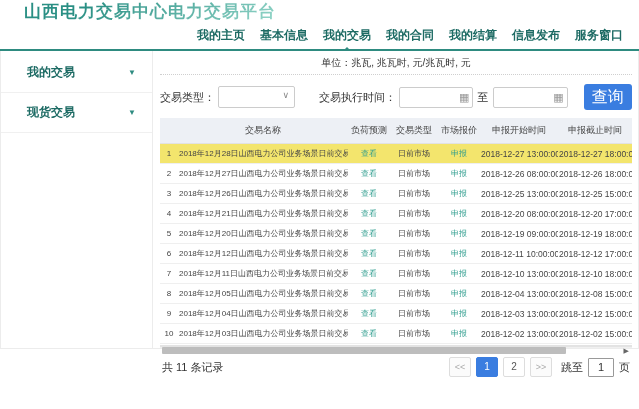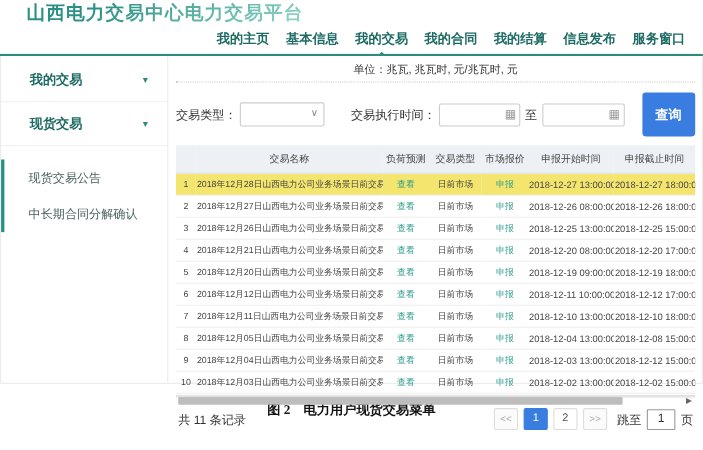--- a/index.html
+++ b/index.html
@@ -39,23 +39,23 @@
   .filter-row { display:flex; align-items:center; padding:9px 0 8px; font-size:11px; color:#333; }
   .flabel { white-space:nowrap; }
   .select-box { position:relative; width:92px; height:22px; margin-left:3px;
     border:1px solid #ccc; border-radius:2px; background:#fff; cursor:pointer; }
   .select-caret { position:absolute; right:5px; top:3px; font-size:9px; color:#888; }
   .time-label { margin-left:24px; }
   .date-input { width:88px; height:21px; margin-left:3px; border:1px solid #ccc; border-radius:2px;
     background:#fff; display:flex; align-items:center; justify-content:flex-end; padding-right:3px; cursor:text; }
   .calendar-icon { font-size:11px; line-height:11px; color:#999; }
   .to-label { margin:0 2px 0 4px; }
-  .search-button { margin-left:16px; width:58px; height:40px; background:#3a7de0; color:#fff;
-    font-size:12px; border:none; border-radius:3px; cursor:pointer;
-    font-family:"Liberation Sans","DejaVu Sans",sans-serif;font-weight:bold; }
+  .search-button { margin-left:16px; width:58px; height:26px; background:#3a7de0; color:#fff;
+    font-size:16px; border:none; border-radius:3px; cursor:pointer;
+    font-family:"Liberation Sans","DejaVu Sans",sans-serif; }
 
   
   table.grid { width:100%; border-collapse:collapse; table-layout:fixed; }
   table.grid th { background:#edf0f5; color:#444; font-size:9px; font-weight:normal;
     padding:6px 1px; border-bottom:1px solid #e2e2e2; white-space:nowrap; }
   table.grid td { font-size:8px; color:#444; padding:4px 1px; border-bottom:1px solid #efefef;
     text-align:center; white-space:nowrap; overflow:hidden; }
   table.grid td.name { text-align:left; }
   table.grid td.time { font-size:8.5px; }
   table.grid td.link { color:#2f9d8e; cursor:pointer; }
@@ -105,24 +105,20 @@
     <div class="sidebar">
       <div>
           <div class="side-group">
             <span class="side-group-label">我的交易</span>
             <span class="group-caret">▼</span>
           </div>
           <div class="side-group">
             <span class="side-group-label">现货交易</span>
             <span class="group-caret">▼</span>
           </div>
-        </div>
-      <div class="side-sub">
-          <div class="side-sub-item">现货交易公告</div>
-          <div class="side-sub-item">中长期合同分解确认</div>
         </div>
     </div>
 
     <div class="main">
 
       <div class="unit-note">单位：兆瓦, 兆瓦时, 元/兆瓦时, 元</div>
       <div class="dotted"></div>
 
       <div class="filter-row">
         <span class="flabel">交易类型：</span>
@@ -271,15 +267,14 @@
           <span class="page-btn">&gt;&gt;</span>
           <span class="jump-label">跳至</span>
           <input class="jump-input" value="1" style="">
           <span>页</span>
         </div>
       </div>
 
     </div>
   </div>
 
-  <div class="caption">图 2　电力用户现货交易菜单</div>
 
 </div>
 
 </body></html>

